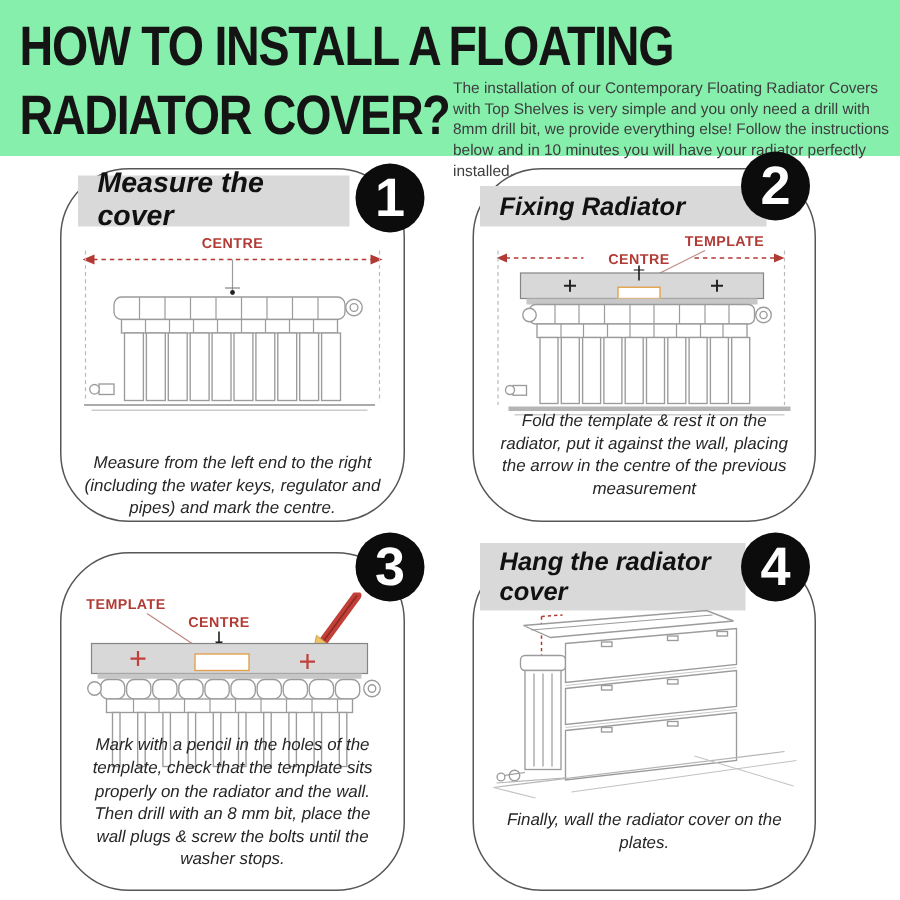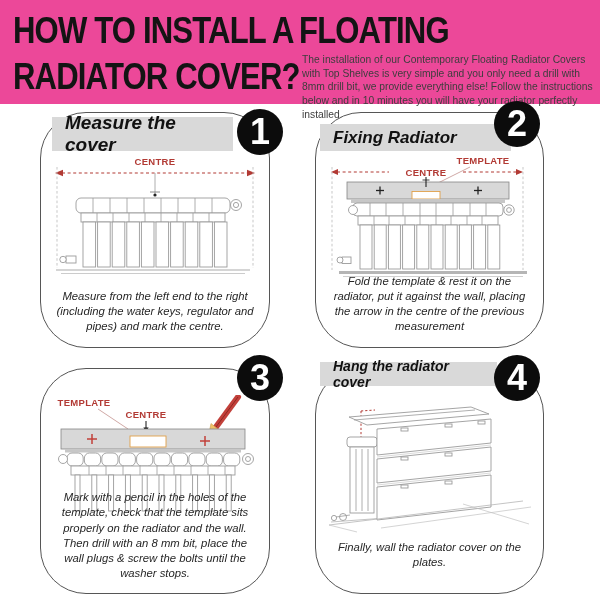--- a/index.html
+++ b/index.html
@@ -1,56 +1,56 @@
 <!DOCTYPE html>
 <html><head>
 <meta charset="utf-8">
 <style>
   * { margin:0; padding:0; box-sizing:border-box; }
   html,body { width:600px; height:600px; background:#fff; font-family:"Liberation Sans", sans-serif; }
   .page { position:relative; width:600px; height:600px; overflow:hidden; background:#fff; }
 
   
-  .header { position:absolute; left:0; top:0; width:600px; height:104px; background:#ec4899; }
+  .header { position:absolute; left:0; top:0; width:600px; height:104px; background:#86efac; }
   .big-title { font-weight:bold; font-size:37px; color:#141414; white-space:nowrap;
                letter-spacing:-1px; transform:scaleX(.84); transform-origin:left top; }
   .t-line1 { position:absolute; left:13px; top:10px; }
   .t-line2 { position:absolute; left:13px; top:56px; }
   .t-float { position:absolute; left:299px; top:10px; }
   .intro   { position:absolute; left:302px; top:53px; width:292px; font-size:10.3px;
              line-height:1.33; color:#3d3d3d; }
 
   
   .grid { position:absolute; left:40px; top:112px; display:grid;
           grid-template-columns:230px 229px; grid-template-rows:236px 226px;
           column-gap:45px; row-gap:20px; }
   .panel { position:relative; background:#fff; border:1.4px solid #565656; border-radius:46px; }
 
   .titlebar { position:absolute; display:flex; align-items:center; background:#d9d9d9;
               font-weight:bold; font-style:italic; color:#111; padding:0 13px; }
   .p1 .titlebar { left:11px; top:4px; right:36px; height:34px; font-size:19px; }
   .p2 .titlebar { left:4px;  top:11px; right:32px; height:27px; font-size:17px; }
   .p3 .titlebar { left:11px; top:-7px; right:36px; height:27px; font-size:17px; }
-  .p4 .titlebar { left:4px;  top:-7px; right:46px; height:24px; font-size:14px; }
+  .p4 .titlebar { left:4px;  top:-7px; right:46px; height:45px; font-size:17px; }
 
   .badge { position:absolute; width:46px; height:46px; border-radius:50%; background:#0c0c0c;
            color:#fff; font-weight:bold; font-size:36px; display:flex; align-items:center;
            justify-content:center; line-height:1; }
   .p1 .badge { top:-4px;  right:-14px; }
   .p2 .badge { top:-12px; right:3px; }
   .p3 .badge { top:-14px; right:-14px; }
   .p4 .badge { top:-14px; right:3px; }
 
   .illus { position:absolute; left:7px; }
   .p1 .illus, .p2 .illus { top:42px; }
   .p3 .illus, .p4 .illus { top:26px; }
 
   .caption { position:absolute; left:13px; right:13px; text-align:center; font-size:11.3px;
              line-height:1.34; color:#262626;font-style:italic; }
-  .p1 .caption { bottom:13px; }
+  .p1 .caption { bottom:0; }
   .p2 .caption { bottom:13px; }
   .p3 .caption { bottom:12px; }
   .p4 .caption { bottom:23px; }
 
   svg text.lbl { font-family:"Liberation Sans", sans-serif; font-weight:bold;
                  font-size:9.5px; fill:#b23a34; letter-spacing:.3px; }
   .ln  { stroke:#9b9b9b; stroke-width:.9; fill:#fff; }
   .thin{ stroke:#9b9b9b; stroke-width:.8; fill:none; }
 </style>
 </head>

